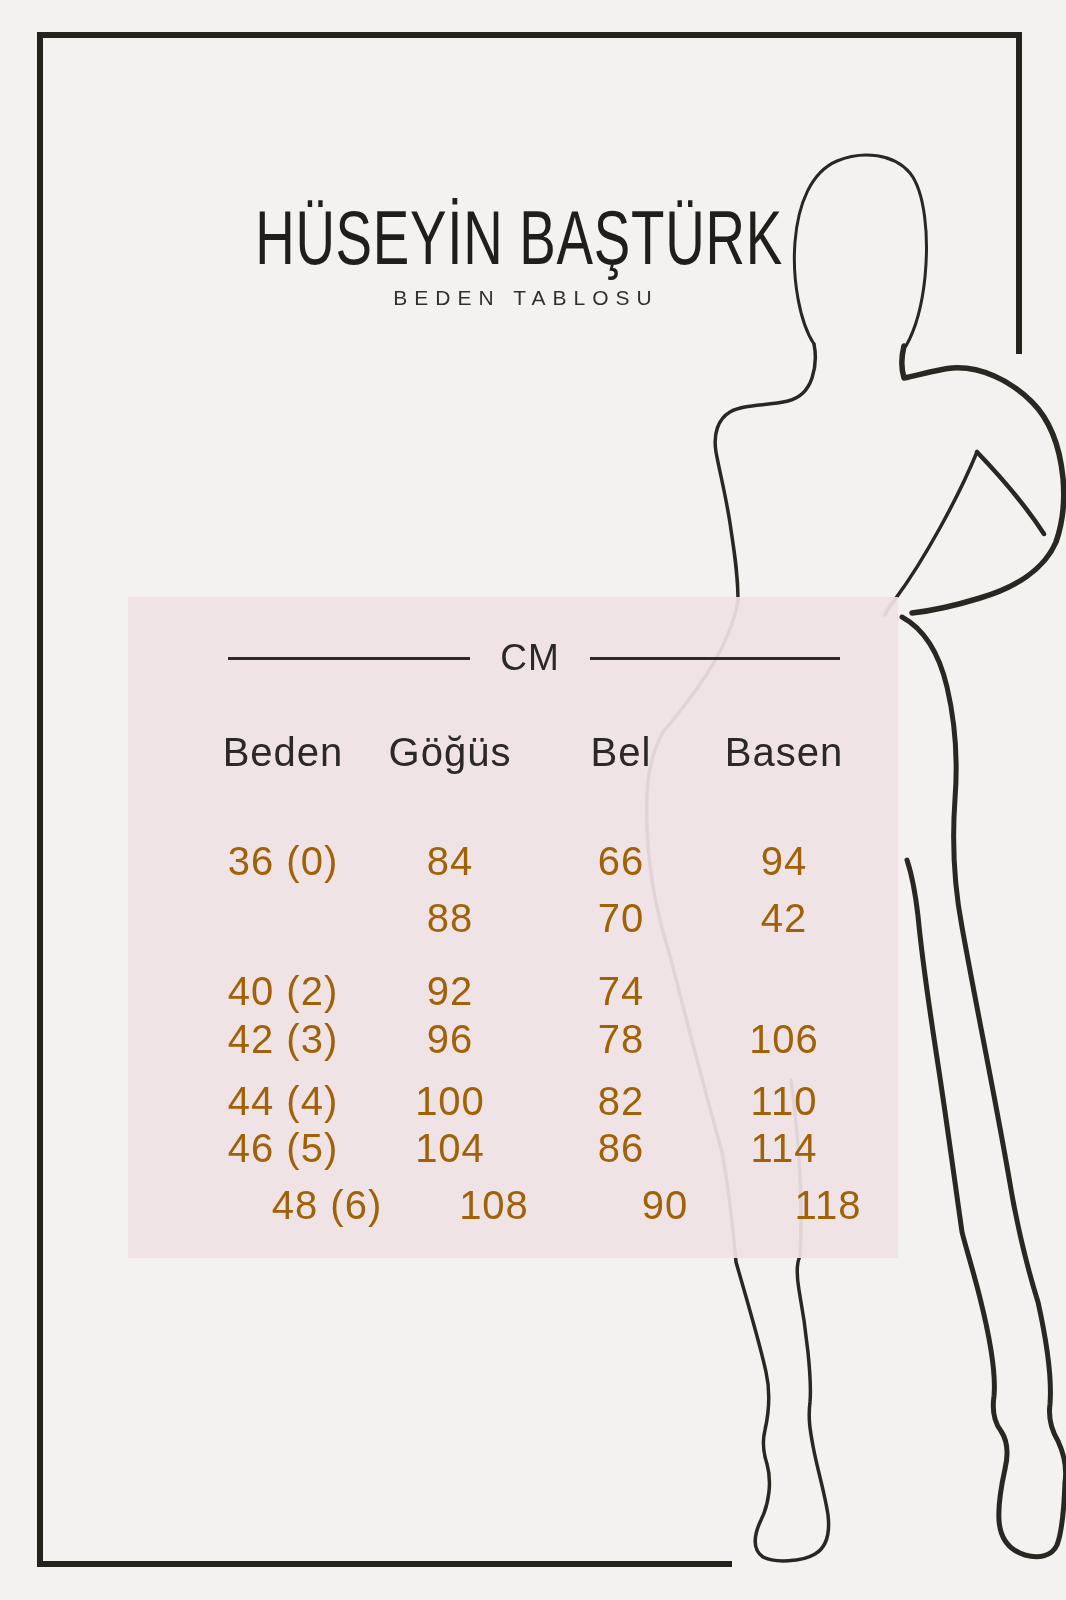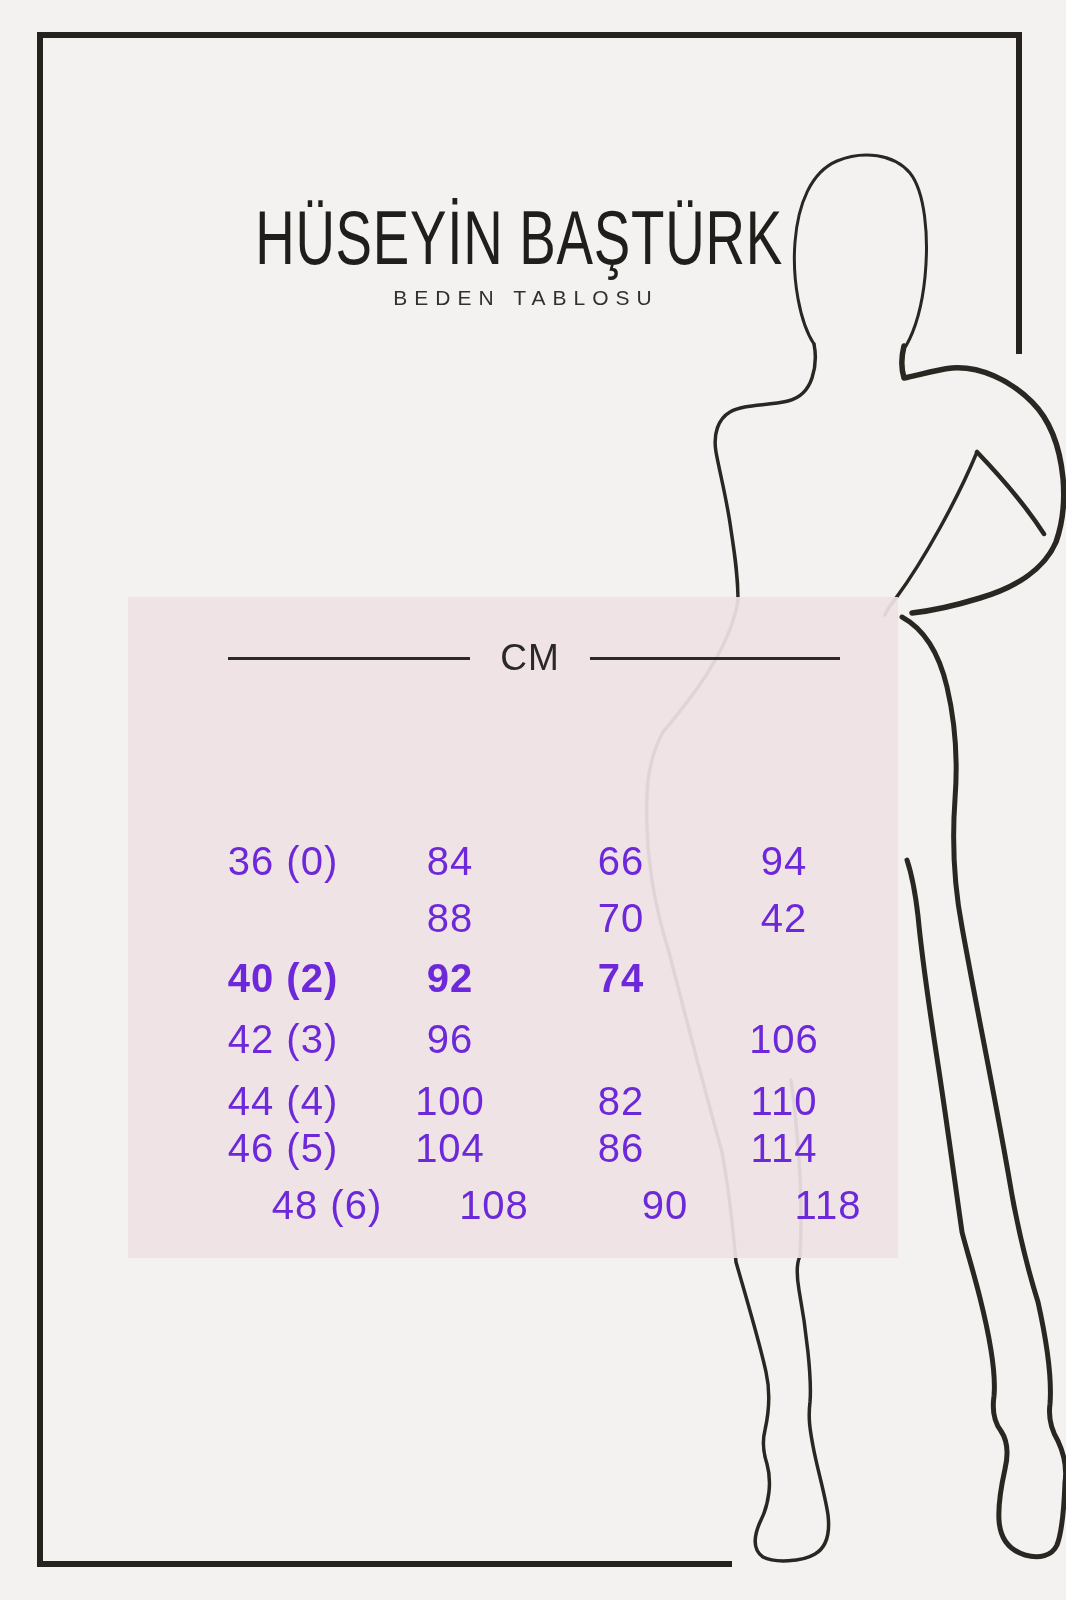--- a/index.html
+++ b/index.html
@@ -42,21 +42,21 @@
   .cm-line{height:3px;background:#2c2a28;}
   #cm-line-left{margin-left:100px;width:242px;}
   #cm-label{width:120px;text-align:center;font-size:37px;letter-spacing:1px;color:#2b2927;}
   #cm-line-right{width:250px;}
   .trow{position:absolute;left:0;width:100%;}
   .cell{position:absolute;width:220px;text-align:center;white-space:nowrap;}
   .c1{left:45px;}.c2{left:212px;}.c3{left:383px;}.c4{left:546px;}
   #header-row{top:133px;height:44px;font-size:40px;letter-spacing:1px;color:#2b2927;}
   #header-row .cell{line-height:44px;}
   #data-rows{position:absolute;left:0;top:236px;width:100%;height:402px;
-    font-size:40px;letter-spacing:1px;color:#6d28d9;}
+    font-size:40px;letter-spacing:1px;color:#a16207;}
   #data-rows .trow{height:57.4px;}
   #data-rows .cell{line-height:57.4px;}
 </style>
 </head>
 <body>
 
 <div id="stage">
 
   <div class="frame" id="frame-top"></div>
   <div class="frame" id="frame-left"></div>
@@ -97,41 +97,48 @@
          C 915 890, 911 872, 907 860"></path>
   </svg>
 
   <div class="abs" id="size-panel">
     <div id="cm-row">
       <div class="cm-line" id="cm-line-left"></div>
       <div id="cm-label">CM</div>
       <div class="cm-line" id="cm-line-right"></div>
     </div>
 
+    <div class="trow" id="header-row">
+      <span class="cell c1">Beden</span>
+      <span class="cell c2">Göğüs</span>
+      <span class="cell c3">Bel</span>
+      <span class="cell c4">Basen</span>
+    </div>
 
     <div id="data-rows" data-rows="size_panel.rows">
         <div class="trow" style="top: 0px;">
           <span class="cell c1">36 (0)</span>
           <span class="cell c2">84</span>
           <span class="cell c3">66</span>
           <span class="cell c4">94</span>
         </div>
         <div class="trow" style="top: 57.4px;">
           <span class="cell c2">88</span>
           <span class="cell c3">70</span>
           <span class="cell c4">42</span>
         </div>
-        <div class="trow" style="top: 117px; font-weight: bold;">
+        <div class="trow" style="top: 130px;">
           <span class="cell c1">40 (2)</span>
           <span class="cell c2">92</span>
           <span class="cell c3">74</span>
         </div>
         <div class="trow" style="top: 178px;">
           <span class="cell c1">42 (3)</span>
           <span class="cell c2">96</span>
+          <span class="cell c3">78</span>
           <span class="cell c4">106</span>
         </div>
         <div class="trow" style="top: 240px; padding-left: 12px;">
           <span class="cell c1">44 (4)</span>
           <span class="cell c2">100</span>
           <span class="cell c3">82</span>
           <span class="cell c4">110</span>
         </div>
         <div class="trow" style="top: 287px;">
           <span class="cell c1">46 (5)</span>

